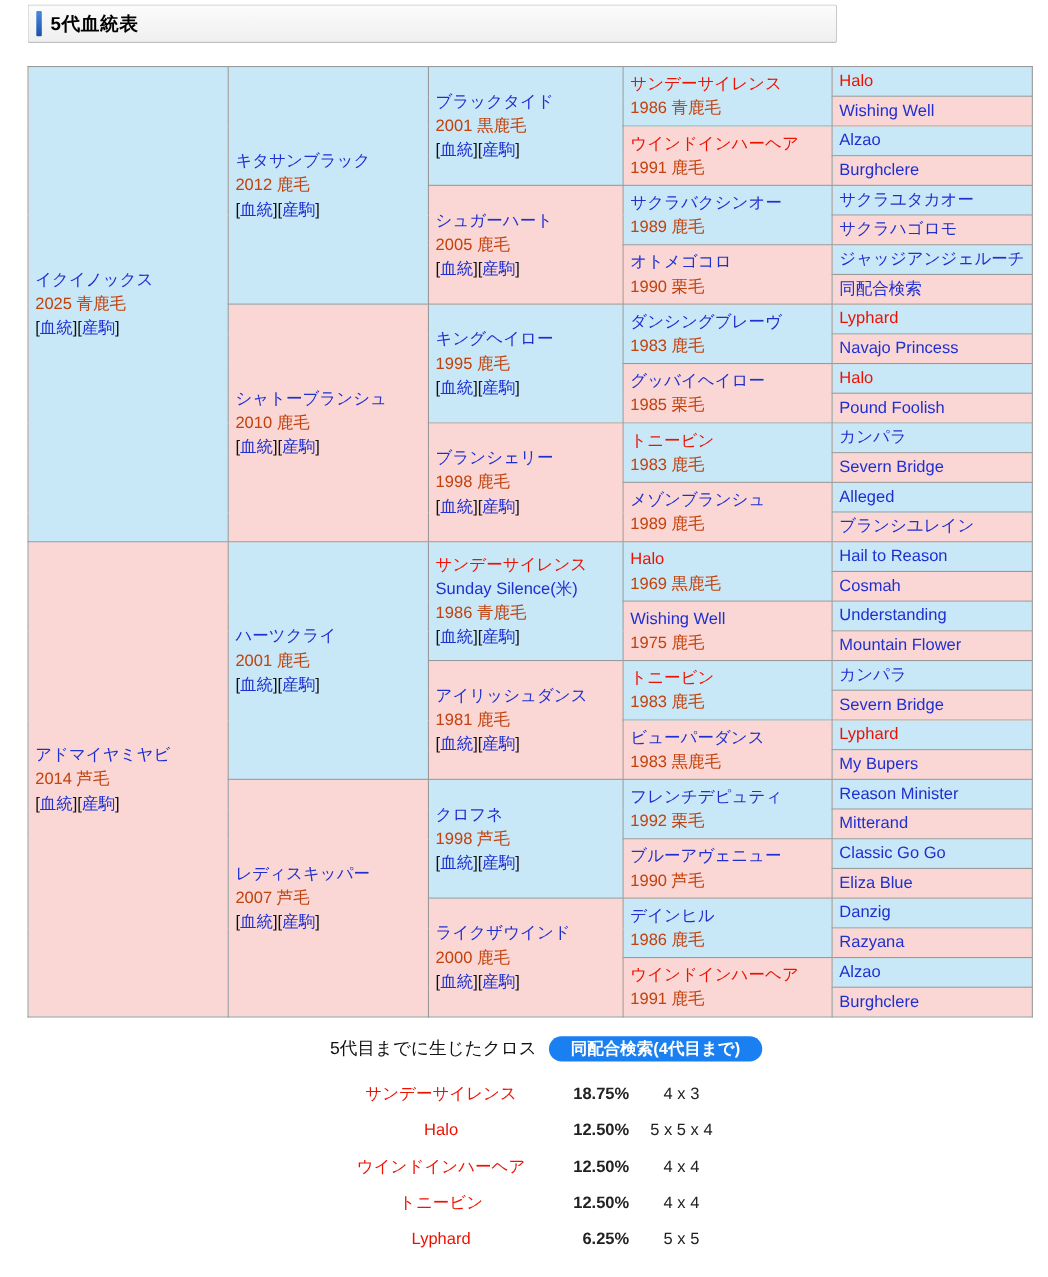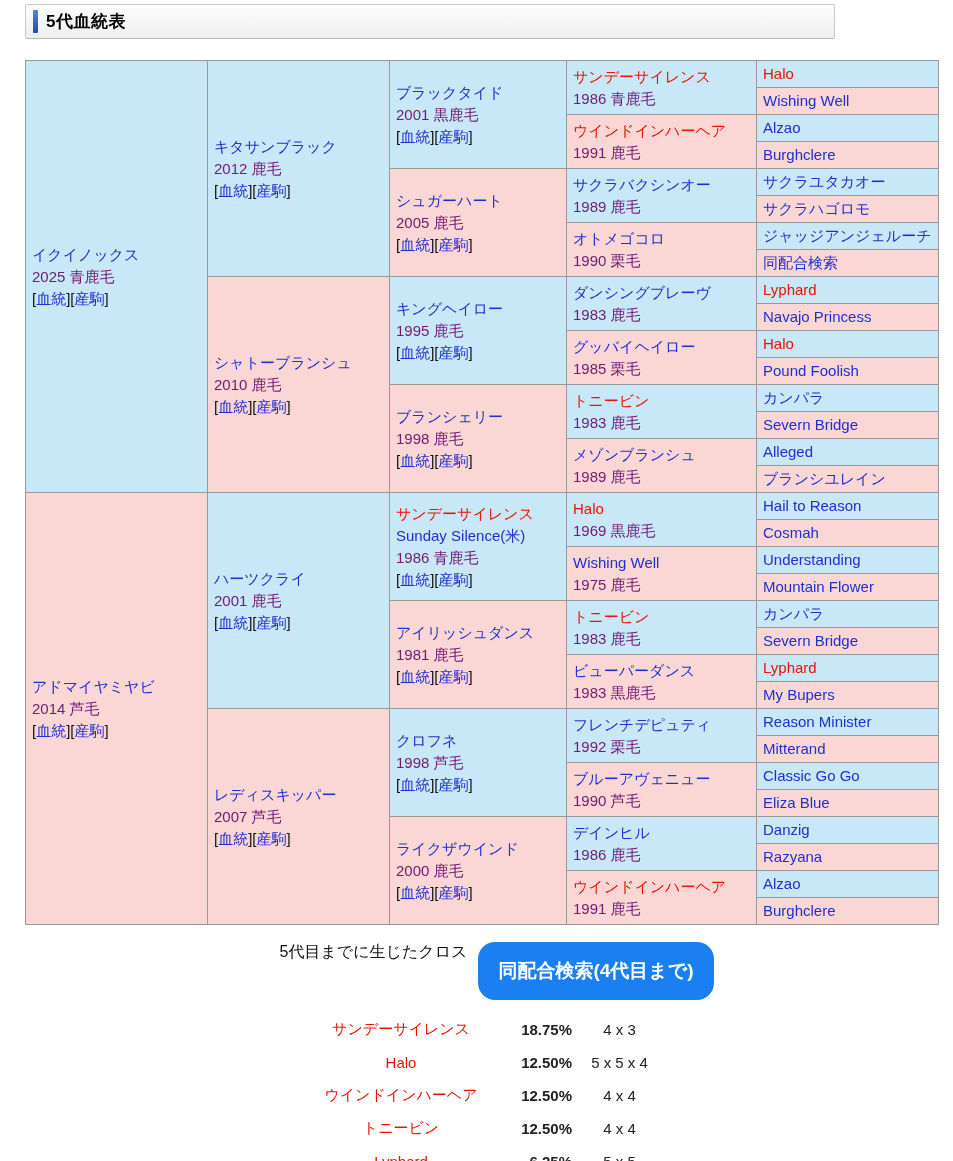--- a/index.html
+++ b/index.html
@@ -1,45 +1,45 @@
 <!DOCTYPE html>
 <html style="--male-bg: #c8e7f7; --female-bg: #fad7d4; --cell-border: #999999; --link-blue: #1f2fd0; --cross-red: #ee1100; --button-bg: #1a80f2; --accent-top: #4a89e0; --accent-bottom: #1b4fa8;"><head>
 <meta charset="utf-8">
 <style>
   html,body{margin:0;padding:0;background:#fff;}
   body{width:953px;min-height:1161px;font-family:"Liberation Sans","DejaVu Sans",sans-serif;color:#111;}
   .page{width:953px;}
 
   
-  .header-bar{margin:4px 0 0 25px;width:810px;height:35px;box-sizing:border-box;
+  .header-bar{margin:4px 0 0 25px;width:736px;height:35px;box-sizing:border-box;
     background:linear-gradient(#fcfcfc,#efefef);border:1px solid #c9c9c9;border-bottom-color:#b8b8b8;
     border-radius:2px;display:flex;align-items:center;}
   .accent{width:5px;height:23px;margin-left:7px;border-radius:1px;
     background:linear-gradient(var(--accent-top,#4a89e0),var(--accent-bottom,#1b4fa8));}
   .title{font-size:17px;font-weight:bold;margin:0 0 0 8px;color:#000;letter-spacing:.5px;}
 
   
   table.pedigree{border-collapse:collapse;table-layout:fixed;margin:21px 0 0 25px;}
   table.pedigree tr{height:27px;}
   table.pedigree td{border:1px solid var(--cell-border,#999);vertical-align:middle;
     padding:2px 4px 2px 6px;font-size:15px;line-height:22px;overflow:hidden;}
   td.m{background:var(--male-bg,#c8e7f7);}
   td.f{background:var(--female-bg,#fad7d4);}
   td.g5{padding-right:12px;}
   a.hn{display:block;color:var(--link-blue,#1f2fd0);text-decoration:none;cursor:pointer;}
   a.hn.red{color:var(--cross-red,#ee1100);}
-  .info{color:#701a75;}
+  .info{color:#c2410c;}
   .links{color:#111;}
   .links a{color:var(--link-blue,#1f2fd0);text-decoration:none;cursor:pointer;}
 
   
-  .cross-head{margin-top:17px;padding-left:40px;display:flex;justify-content:center;gap:11px;}
+  .cross-head{margin-top:17px;padding-left:40px;display:flex;align-items:center;justify-content:center;gap:11px;}
   .cross-label{font-size:16px;color:#111;}
   .match-btn{border:none;background:var(--button-bg,#1a80f2);color:#fff;font-weight:bold;
-    font-size:19px;font-family:inherit;padding:16px 20px;border-radius:17px;cursor:pointer;}
+    font-size:15px;font-family:inherit;padding:2px 20px;border-radius:17px;cursor:pointer;}
   .cross-list{margin-top:13px;}
   .cross-row{display:flex;align-items:center;height:33px;margin-left:290px;}
   .cross-name{width:222px;text-align:center;color:var(--cross-red,#ee1100);font-size:15px;text-decoration:none;cursor:pointer;}
   .cross-pct{width:60px;text-align:right;font-size:15px;color:#222;white-space:nowrap;font-weight:bold;}
   .cross-pattern{width:95px;text-align:center;font-size:15px;color:#222;white-space:nowrap;}
 </style>
 </head>
 <body>
 
 <div class="page">

